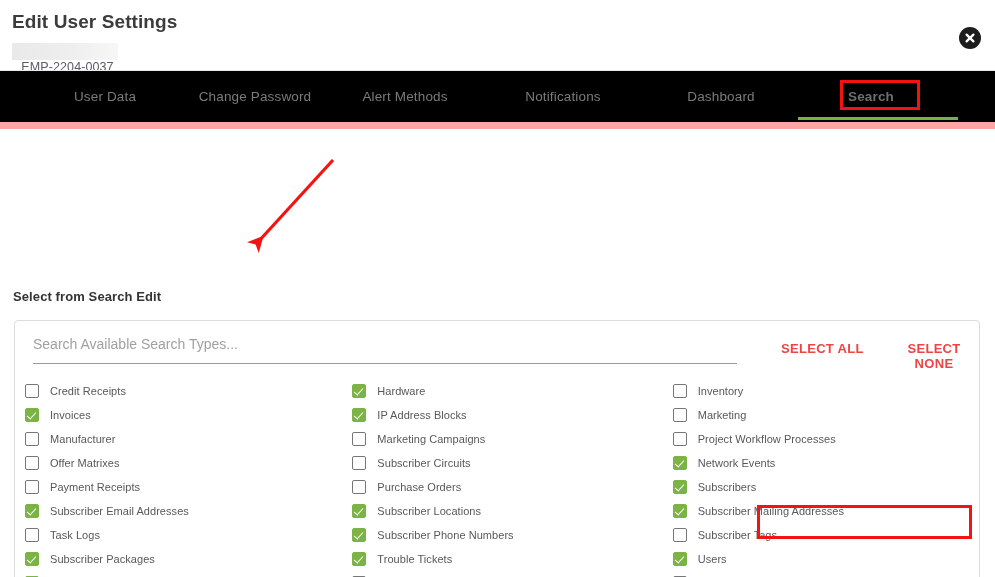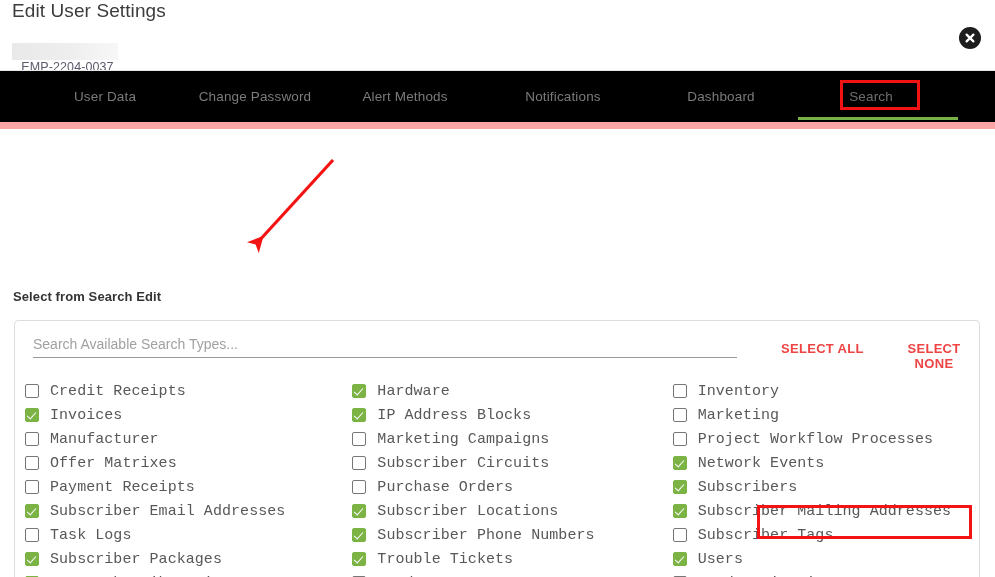--- a/index.html
+++ b/index.html
@@ -18,24 +18,24 @@
 
   
   .modal-header {
     position: relative;
     height: 70px;
     background: #ffffff;
   }
   .page-title {
     position: absolute;
     left: 12px;
-    top: 0;
+    top: 11px;
     font-size: 19px;
     color: #3c3c3c;
-    font-weight: 400;
+    font-weight: 700;
     letter-spacing: 0.1px;
   }
   .subtitle-row {
     position: absolute;
     left: 12px;
     top: 43px;
     display: flex;
     align-items: center;
     flex-direction: column;
   }
@@ -84,21 +84,21 @@
     display: flex;
     align-items: center;
     justify-content: center;
     font-size: 13.5px;
     color: #7b7b7b;
     letter-spacing: 0.15px;
     cursor: pointer;
     position: relative;
     white-space: nowrap;
   }
-  .tab.active { color: #6f6f6f; }
+  .tab.active { color: #6f6f6f; font-weight: bold; }
   .tab-underline {
     position: absolute;
     left: 798px;
     top: 46px;
     width: 160px;
     height: 3px;
     background: #76b247;
   }
 
   
@@ -131,21 +131,21 @@
   .panel-toprow {
     position: relative;
     height: 55px;
   }
   .search-input-wrap {
     position: absolute;
     left: 18px;
     top: 14px;
     width: 704px;
     border-bottom: 1px solid #9a9a9a;
-    padding-bottom: 4px;
+    padding-bottom: 10px;
   }
   .search-input {
     border: none;
     outline: none;
     width: 100%;
     font-size: 14px;
     font-family: "Liberation Sans", sans-serif;
     color: #555555;
     background: transparent;
     padding: 0;
@@ -210,25 +210,24 @@
     position: absolute;
     left: 3px;
     top: 0.5px;
     width: 4px;
     height: 8px;
     border: solid #ffffff;
     border-width: 0 1.7px 1.7px 0;
     transform: rotate(42deg);
   }
   .cb-label {
-    font-size: 15px;
+    font-size: 11px;
     color: #585858;
     letter-spacing: 0.05px;
     white-space: nowrap;
-    font-family: Liberation Mono, monospace;
   }
 
   
   .anno-box {
     position: absolute;
     border: 3px solid #f41313;
     box-sizing: border-box;
     pointer-events: none;
   }
   .anno-box.search-tab { left: 840px; top: 80px; width: 80px; height: 30px; }

